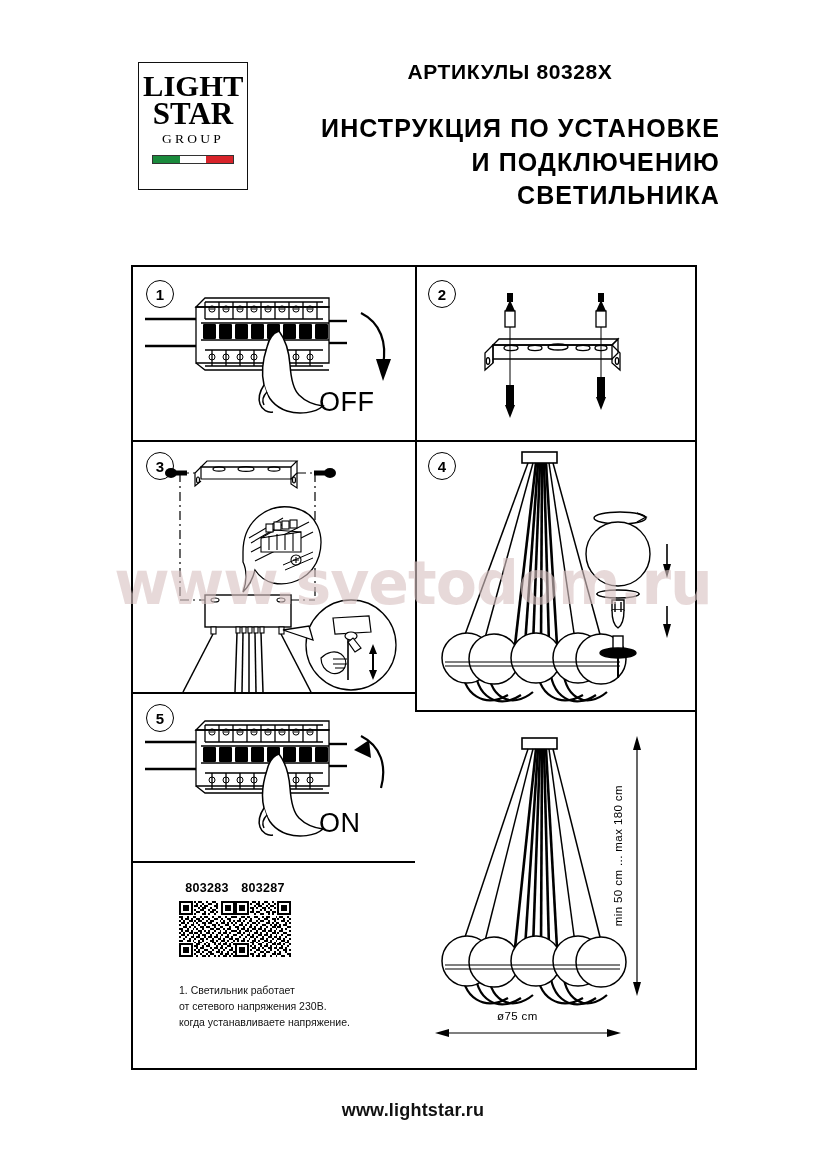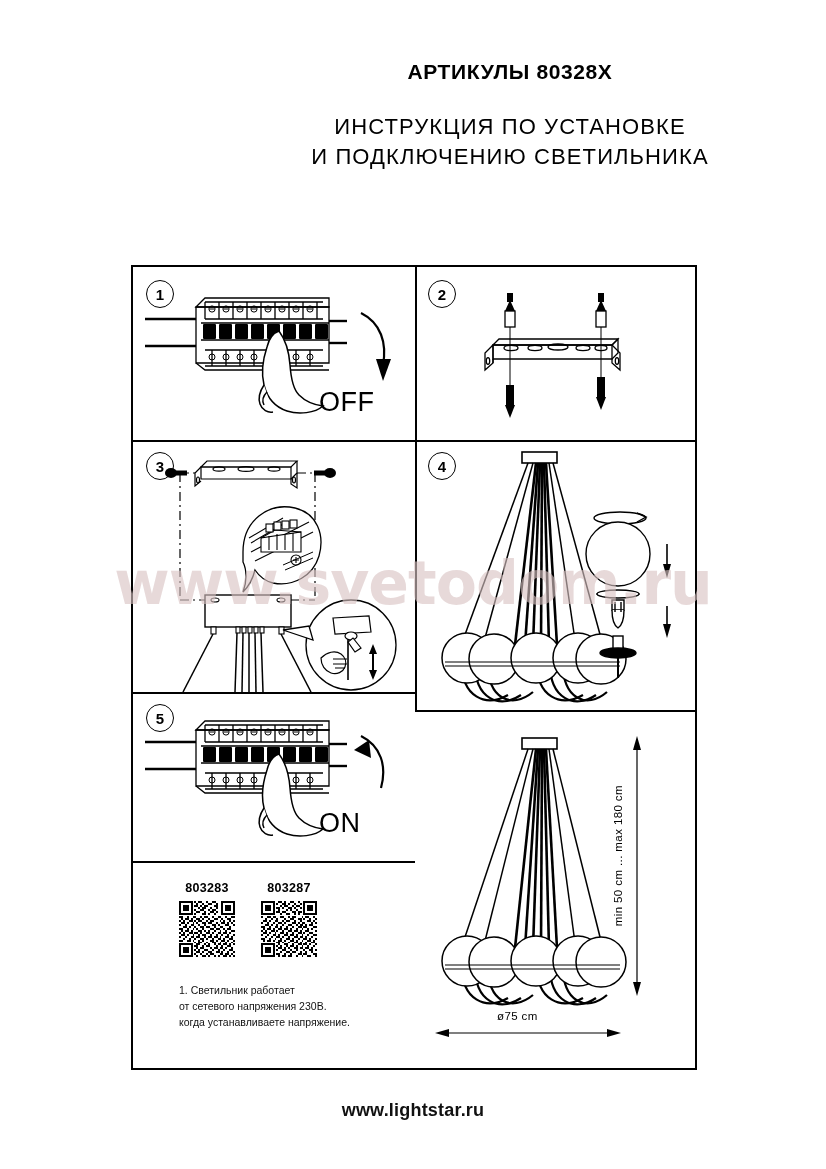--- a/index.html
+++ b/index.html
@@ -29,21 +29,21 @@
     font-size:13.5px;letter-spacing:3.2px;margin-top:3px;color:#000;
   }
   .flag{margin-top:8px;width:82px;height:9px;display:flex;border:1px solid #333;box-sizing:border-box;}
   .flag i{display:block;height:100%;flex:1;}
 
   .title-block{position:absolute;left:300px;top:58px;width:420px;text-align:center;}
   .t-series,.t-articul{
     font-size:21px;font-weight:bold;letter-spacing:0.6px;line-height:1.38;
   }
   .t-instr{
-    margin-top:25px;font-size:22px;font-weight:normal;letter-spacing:1.1px;line-height:1.35;
+    margin-top:25px;font-size:25px;font-weight:bold;letter-spacing:1.1px;line-height:1.35;text-align:right;
   }
 
   
   .frame{
     position:absolute;left:131px;top:265px;width:566px;height:805px;
     border:2px solid #000;box-sizing:border-box;
   }
   
   .vline{position:absolute;background:#000;width:1.6px;}
   .hline{position:absolute;background:#000;height:1.6px;}
@@ -53,21 +53,21 @@
     position:absolute;width:26px;height:26px;border:1.6px solid #000;border-radius:50%;
     display:flex;align-items:center;justify-content:center;
     font-size:15px;font-weight:bold;font-family:"Liberation Sans",sans-serif;
   }
   .onoff{
     position:absolute;font-size:27px;font-weight:normal;letter-spacing:0.5px;
     font-family:"Liberation Sans",sans-serif;
   }
 
   
-  .qr-codes{position:absolute;left:46px;top:20px;display:flex;gap:26px;}
+  .qr-codes{position:absolute;left:46px;top:20px;display:flex;}
   .qr-item{width:56px;}
   .qr-label{font-size:12.5px;font-weight:bold;text-align:center;margin-bottom:6px;letter-spacing:0.3px;}
   .qr-img{width:56px;height:56px;display:block;}
   .notes{
     position:absolute;left:46px;top:122px;width:280px;
     font-size:10.5px;line-height:1.52;color:#111;
   }
   .notes div{white-space:nowrap;}
 
   
@@ -91,20 +91,30 @@
   }
   svg{display:block;}
 </style>
 </head>
 <body>
 
 <div class="page">
 
   <div class="header">
 
+    <div class="logo-box">
+      <div class="logo-light">LIGHT</div>
+      <div class="logo-star">STAR</div>
+      <div class="logo-group">GROUP</div>
+      <div class="flag">
+        <i style="background:#1a8a3c"></i>
+          <i style="background:#fff"></i>
+          <i style="background:#d8232a"></i>
+      </div>
+    </div>
 
     <div class="title-block">
       <div class="t-articul">АРТИКУЛЫ 80328X</div>
       <div class="t-instr">
         <div>ИНСТРУКЦИЯ ПО УСТАНОВКЕ</div>
         <div>И ПОДКЛЮЧЕНИЮ СВЕТИЛЬНИКА</div>
       </div>
     </div>
   </div>
 

